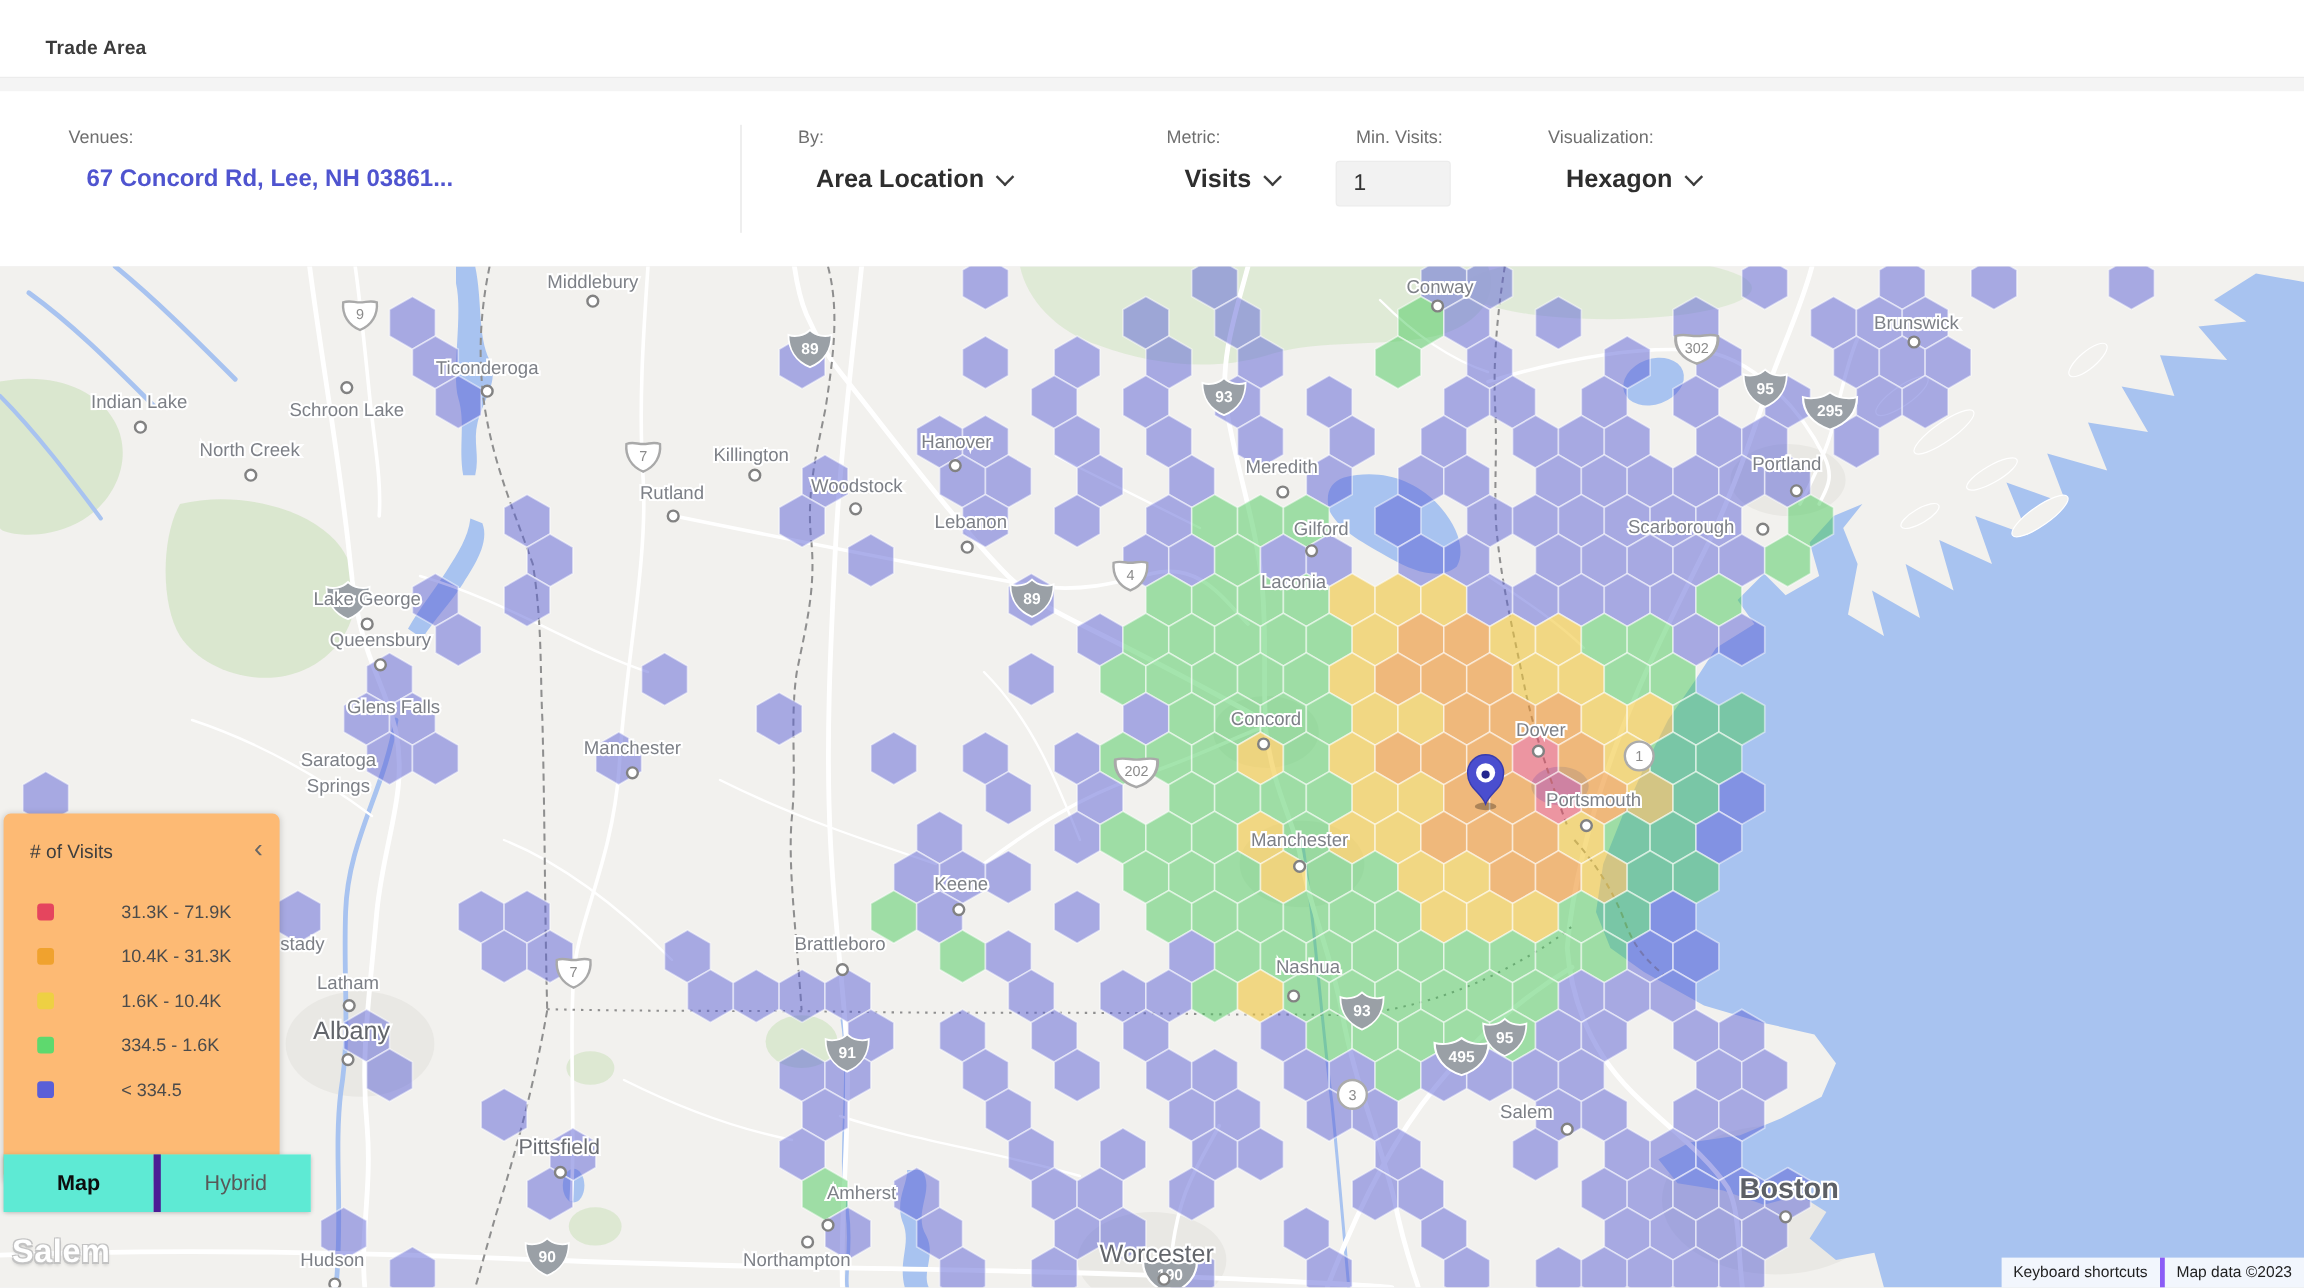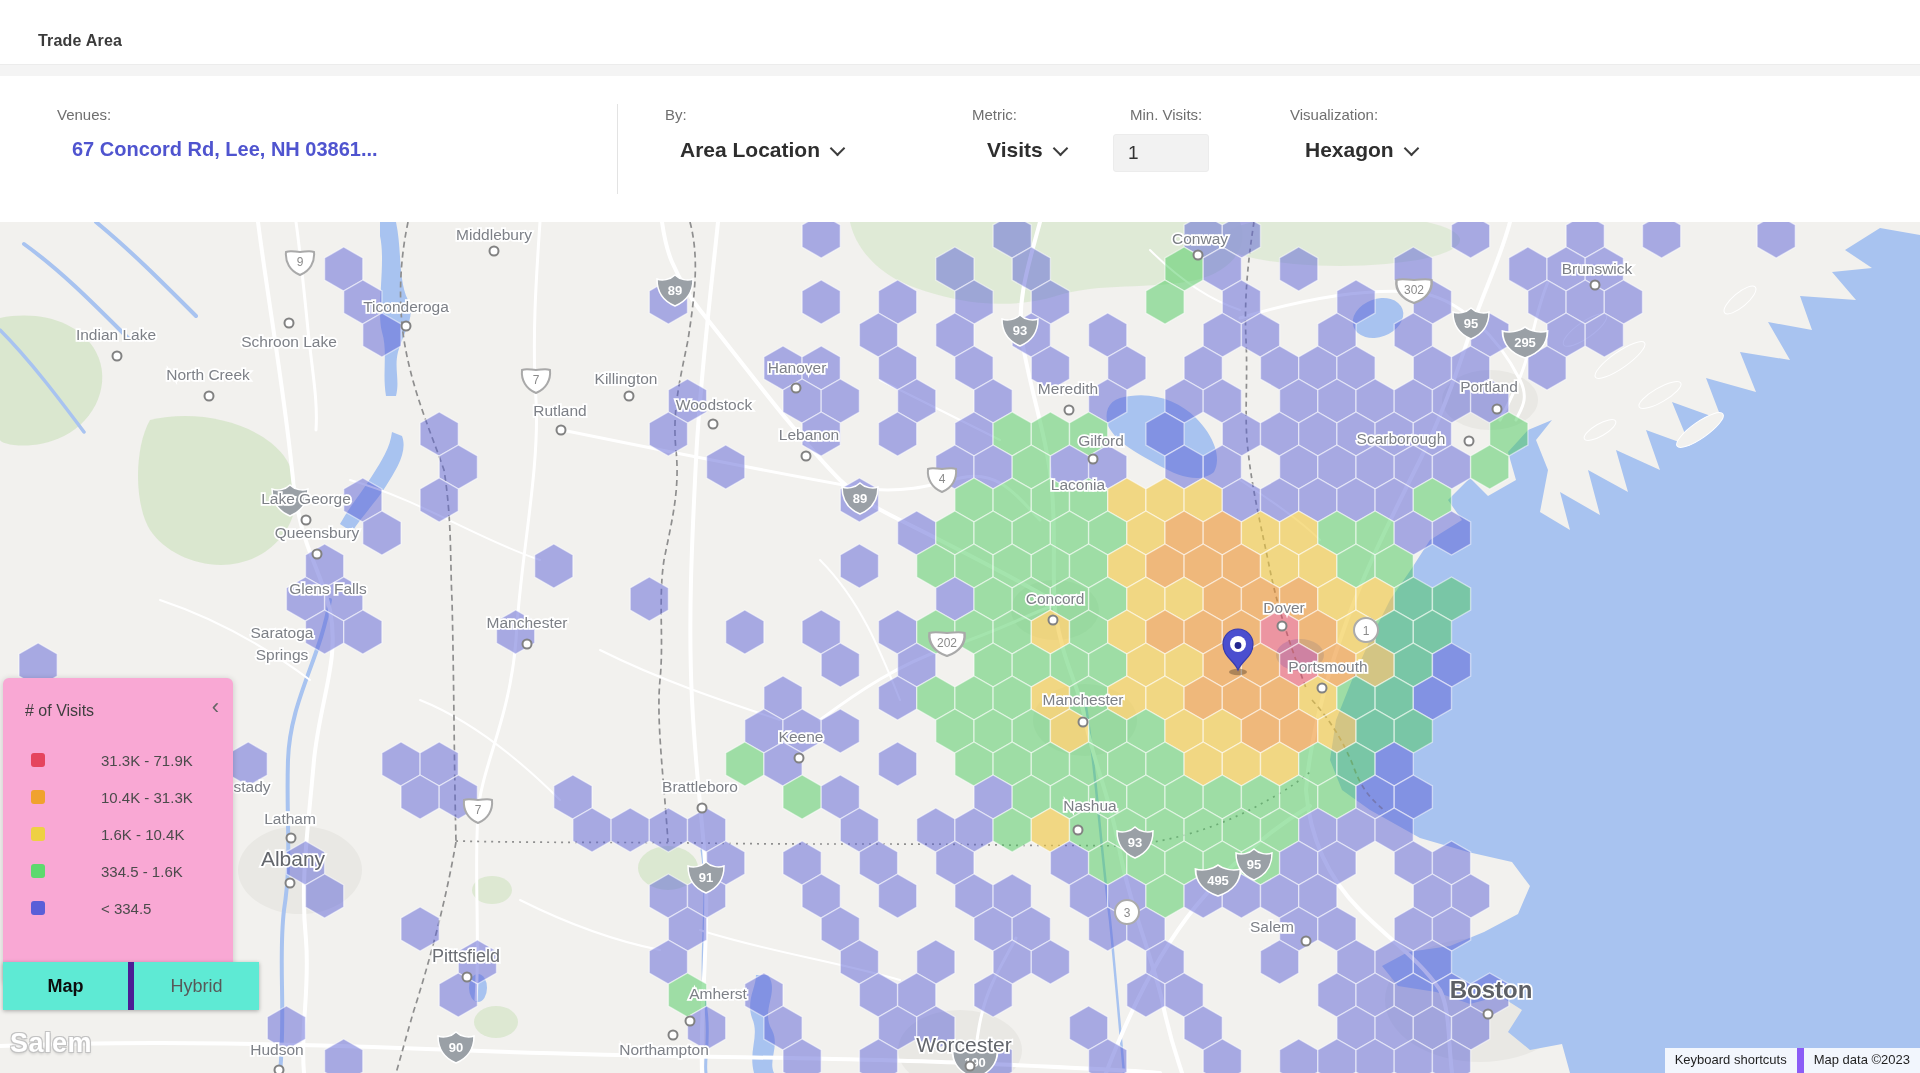--- a/index.html
+++ b/index.html
@@ -29,21 +29,21 @@
   .map svg{position:absolute;top:0;left:0;}
   text.maplbl{fill:#7d8087;paint-order:stroke;stroke:#ffffff;stroke-width:3.5px;
       font-family:"Liberation Sans",sans-serif;}
   text.t-town{font-size:15.5px;}
   text.t-city{font-size:21px;fill:#63666c;font-weight:500;}
   text.t-city2{font-size:18px;fill:#6b6e74;}
   text.t-big{font-size:24px;fill:#5d6066;font-weight:600;}
   text.shtxt{font-family:"Liberation Sans",sans-serif;paint-order:normal;}
 
   
-  .legend{position:absolute;left:3px;top:456px;width:230px;height:306px;background:#f9a8d4;
+  .legend{position:absolute;left:3px;top:456px;width:230px;height:306px;background:#fdba74;
       border-radius:6px;box-shadow:0 1px 6px rgba(0,0,0,.18);}
   .legend .ttl{position:absolute;top:24px;left:22px;font-size:16px;color:#3f3f3f;}
   .legend .collapse{position:absolute;top:18px;right:14px;font-size:22px;color:#666;cursor:pointer;line-height:1;}
   .lrow{position:absolute;left:28px;height:20px;display:flex;align-items:center;cursor:pointer;gap:46px;}
   .lrow .sw{width:14px;height:14px;border-radius:3px;margin-right:10px;flex:none;}
   .lrow .lt{font-size:15px;color:#4b4b4b;white-space:nowrap;}
 
   
   .mtype{position:absolute;left:3px;top:740px;height:48px;display:flex;
       box-shadow:0 1px 4px rgba(0,0,0,.3);}
@@ -52,21 +52,21 @@
   .mtype .btn.sel{font-weight:700;color:#0d0d0d;}
   .mtype .btn.uns{color:#585858;border-left:6px solid #4c1d95;}
 
   
   .glogo{position:absolute;left:10px;top:806px;font-size:27px;font-weight:700;color:#fff;
       letter-spacing:.5px;
       text-shadow:-1px -1px 0 #c3c3c3,1px -1px 0 #c3c3c3,-1px 1px 0 #c3c3c3,1px 1px 0 #c3c3c3,0 2px 3px rgba(0,0,0,.18);}
   .attr{position:absolute;top:826px;right:0;height:25px;display:flex;}
   .attr .box{background:rgba(255,255,255,.85);font-size:13px;color:#1f1f1f;
       padding:4px 10px 0 10px;height:21px;}
-  .attr .box + .box{border-left:7px solid #8b5cf6;}
+  .attr .box + .box{border-left:4px solid #8b5cf6;}
 </style>
 </head>
 <body>
 
 <div class="app">
 
   <div class="hdr">
     <h1>Trade Area</h1>
   </div>
 

